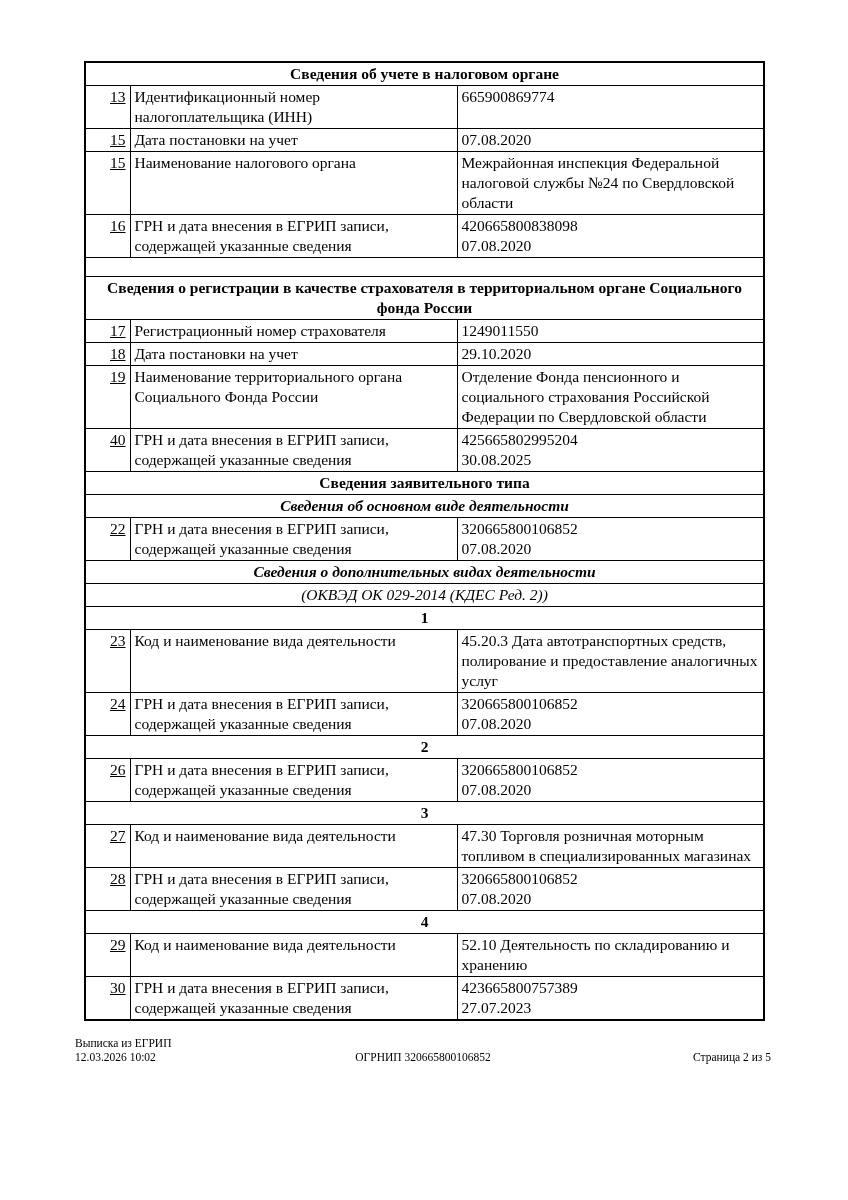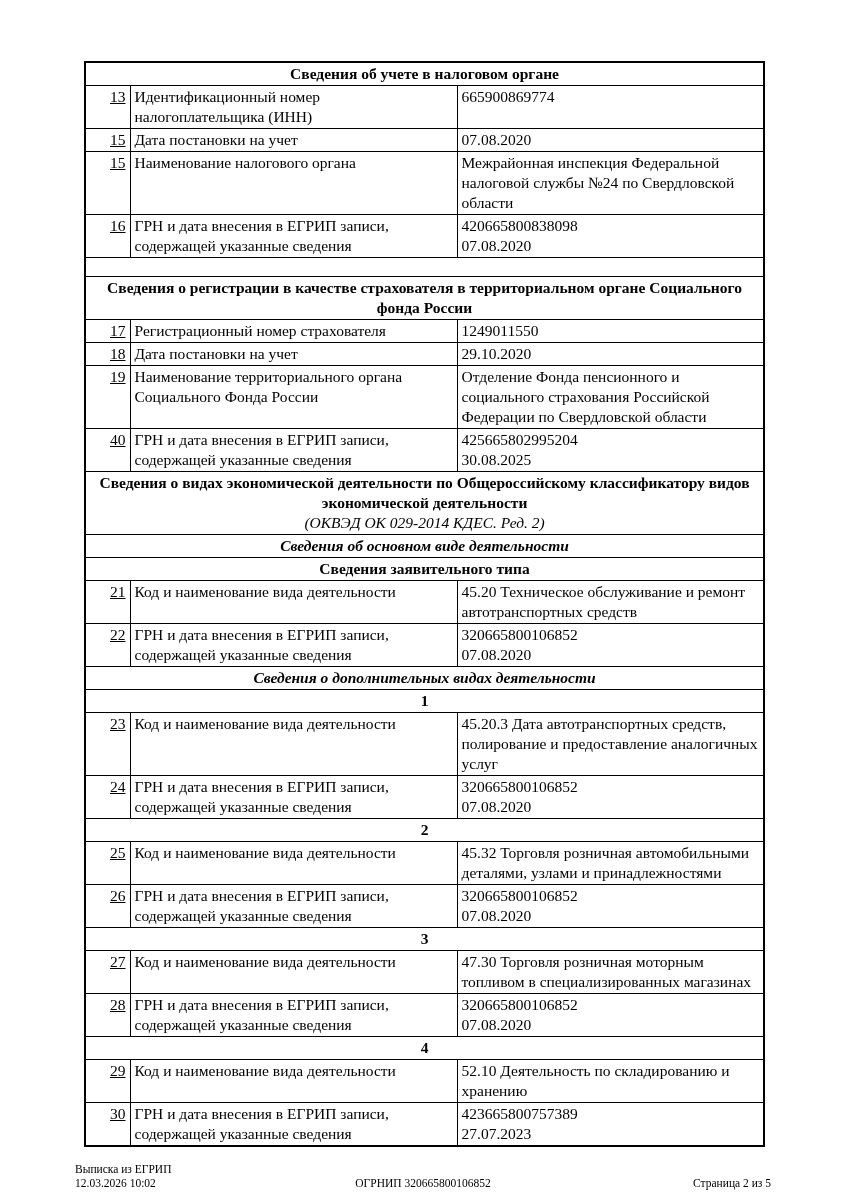--- a/index.html
+++ b/index.html
@@ -147,52 +147,44 @@
         <tr>
           <td class="c-num">40</td>
           <td class="c-label">ГРН и дата внесения в ЕГРИП записи, содержащей указанные сведения</td>
           <td class="c-value">
             <div>425665802995204</div>
             <div>30.08.2025</div>
           </td>
         </tr>
         <tr>
           <td class="c-header" colspan="3">
-            <div class="hl-bold">Сведения о видах экономической деятельности по Общероссийскому классификатору видов экономической деятельности</div>
-            <div class="hl-italic">(ОКВЭД ОК 029-2014 КДЕС. Ред. 2)</div>
+            <div class="hl-bold">Сведения заявительного типа</div>
           </td>
         </tr>
         <tr>
           <td class="c-header" colspan="3">
             <div class="hl-bold-italic">Сведения об основном виде деятельности</div>
           </td>
         </tr>
         <tr>
-          <td class="c-header" colspan="3">
-            <div class="hl-bold">Сведения заявительного типа</div>
-          </td>
-        </tr>
-        <tr>
-          <td class="c-num">21</td>
-          <td class="c-label">Код и наименование вида деятельности</td>
-          <td class="c-value">
-            <div>45.20 Техническое обслуживание и ремонт автотранспортных средств</div>
-          </td>
-        </tr>
-        <tr>
           <td class="c-num">22</td>
           <td class="c-label">ГРН и дата внесения в ЕГРИП записи, содержащей указанные сведения</td>
           <td class="c-value">
             <div>320665800106852</div>
             <div>07.08.2020</div>
           </td>
         </tr>
         <tr>
           <td class="c-header" colspan="3">
             <div class="hl-bold-italic">Сведения о дополнительных видах деятельности</div>
+          </td>
+        </tr>
+        <tr>
+          <td class="c-header" colspan="3">
+            <div class="hl-italic">(ОКВЭД ОК 029-2014 (КДЕС Ред. 2))</div>
           </td>
         </tr>
         <tr>
           <td class="c-header" colspan="3">
             <div class="hl-bold">1</div>
           </td>
         </tr>
         <tr>
           <td class="c-num">23</td>
           <td class="c-label">Код и наименование вида деятельности</td>
@@ -204,27 +196,20 @@
           <td class="c-num">24</td>
           <td class="c-label">ГРН и дата внесения в ЕГРИП записи, содержащей указанные сведения</td>
           <td class="c-value">
             <div>320665800106852</div>
             <div>07.08.2020</div>
           </td>
         </tr>
         <tr>
           <td class="c-header" colspan="3">
             <div class="hl-bold">2</div>
-          </td>
-        </tr>
-        <tr>
-          <td class="c-num">25</td>
-          <td class="c-label">Код и наименование вида деятельности</td>
-          <td class="c-value">
-            <div>45.32 Торговля розничная автомобильными деталями, узлами и принадлежностями</div>
           </td>
         </tr>
         <tr>
           <td class="c-num">26</td>
           <td class="c-label">ГРН и дата внесения в ЕГРИП записи, содержащей указанные сведения</td>
           <td class="c-value">
             <div>320665800106852</div>
             <div>07.08.2020</div>
           </td>
         </tr>

